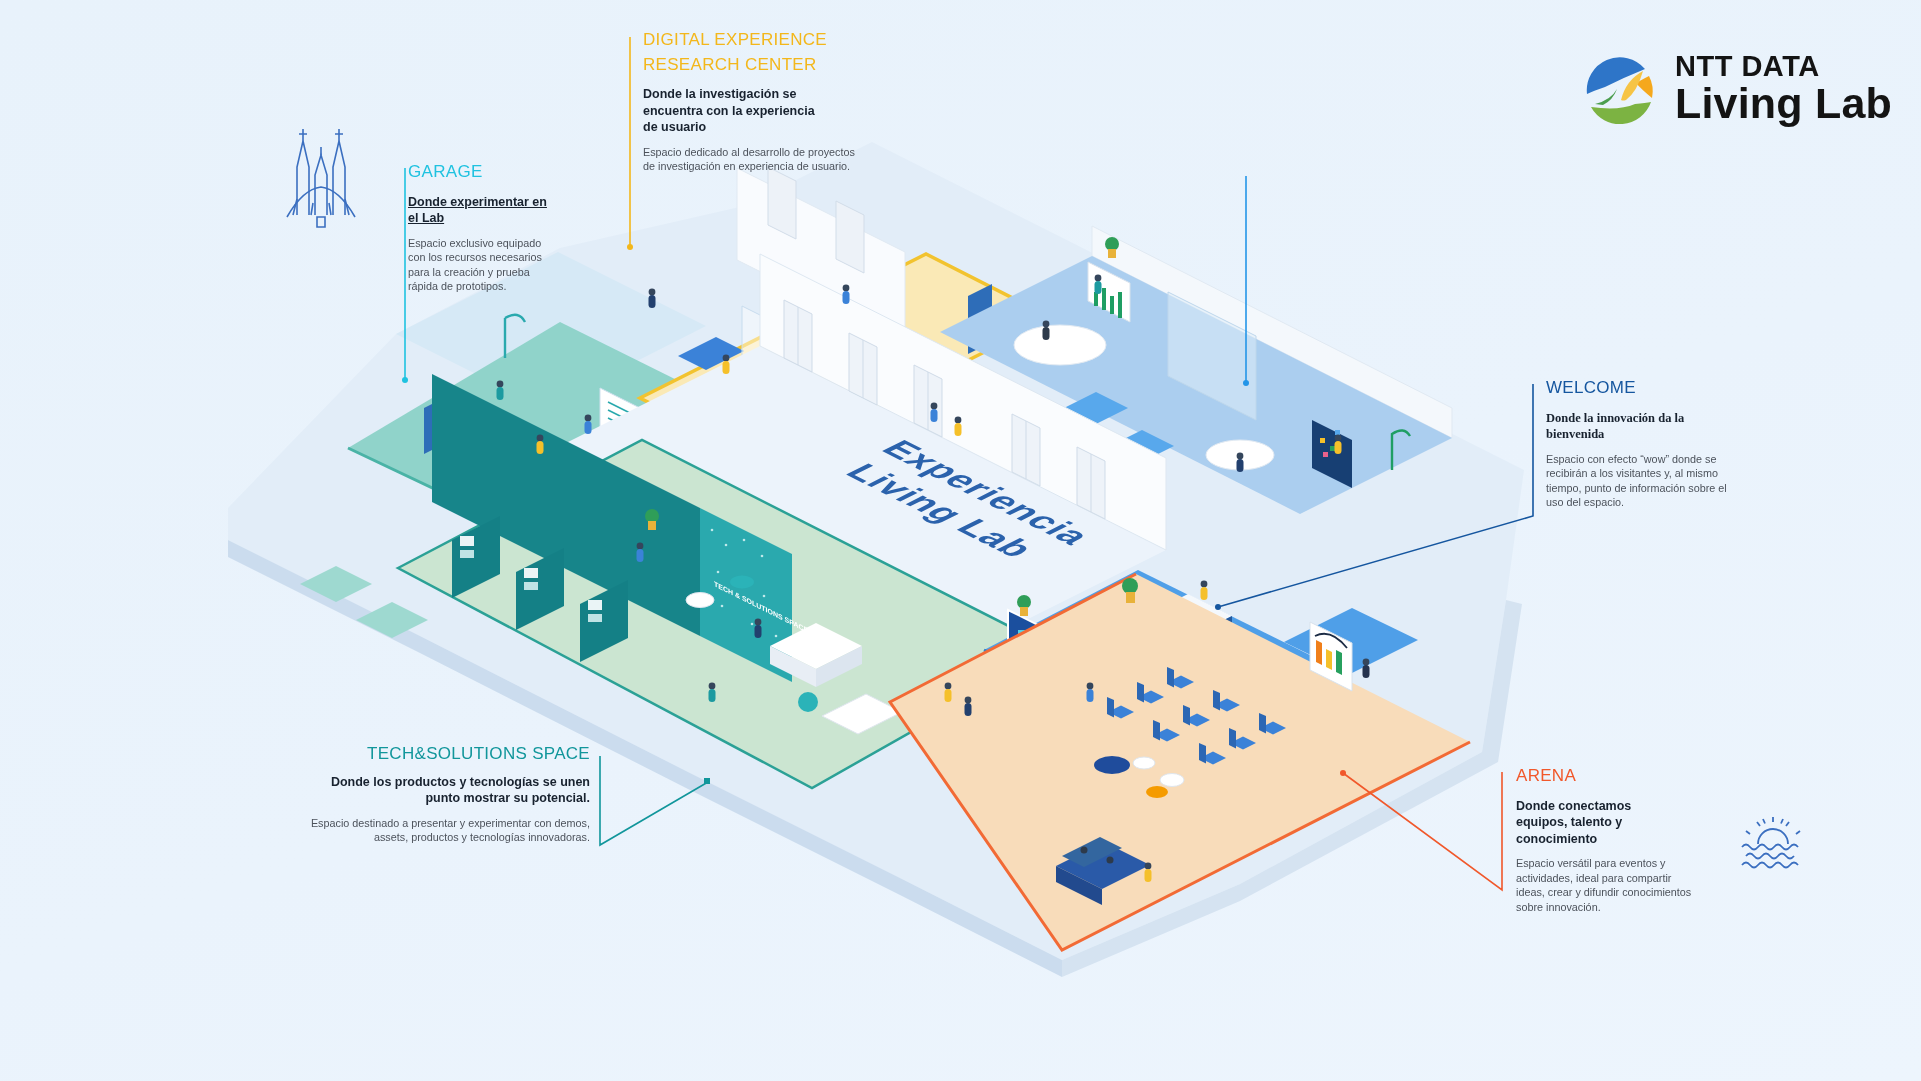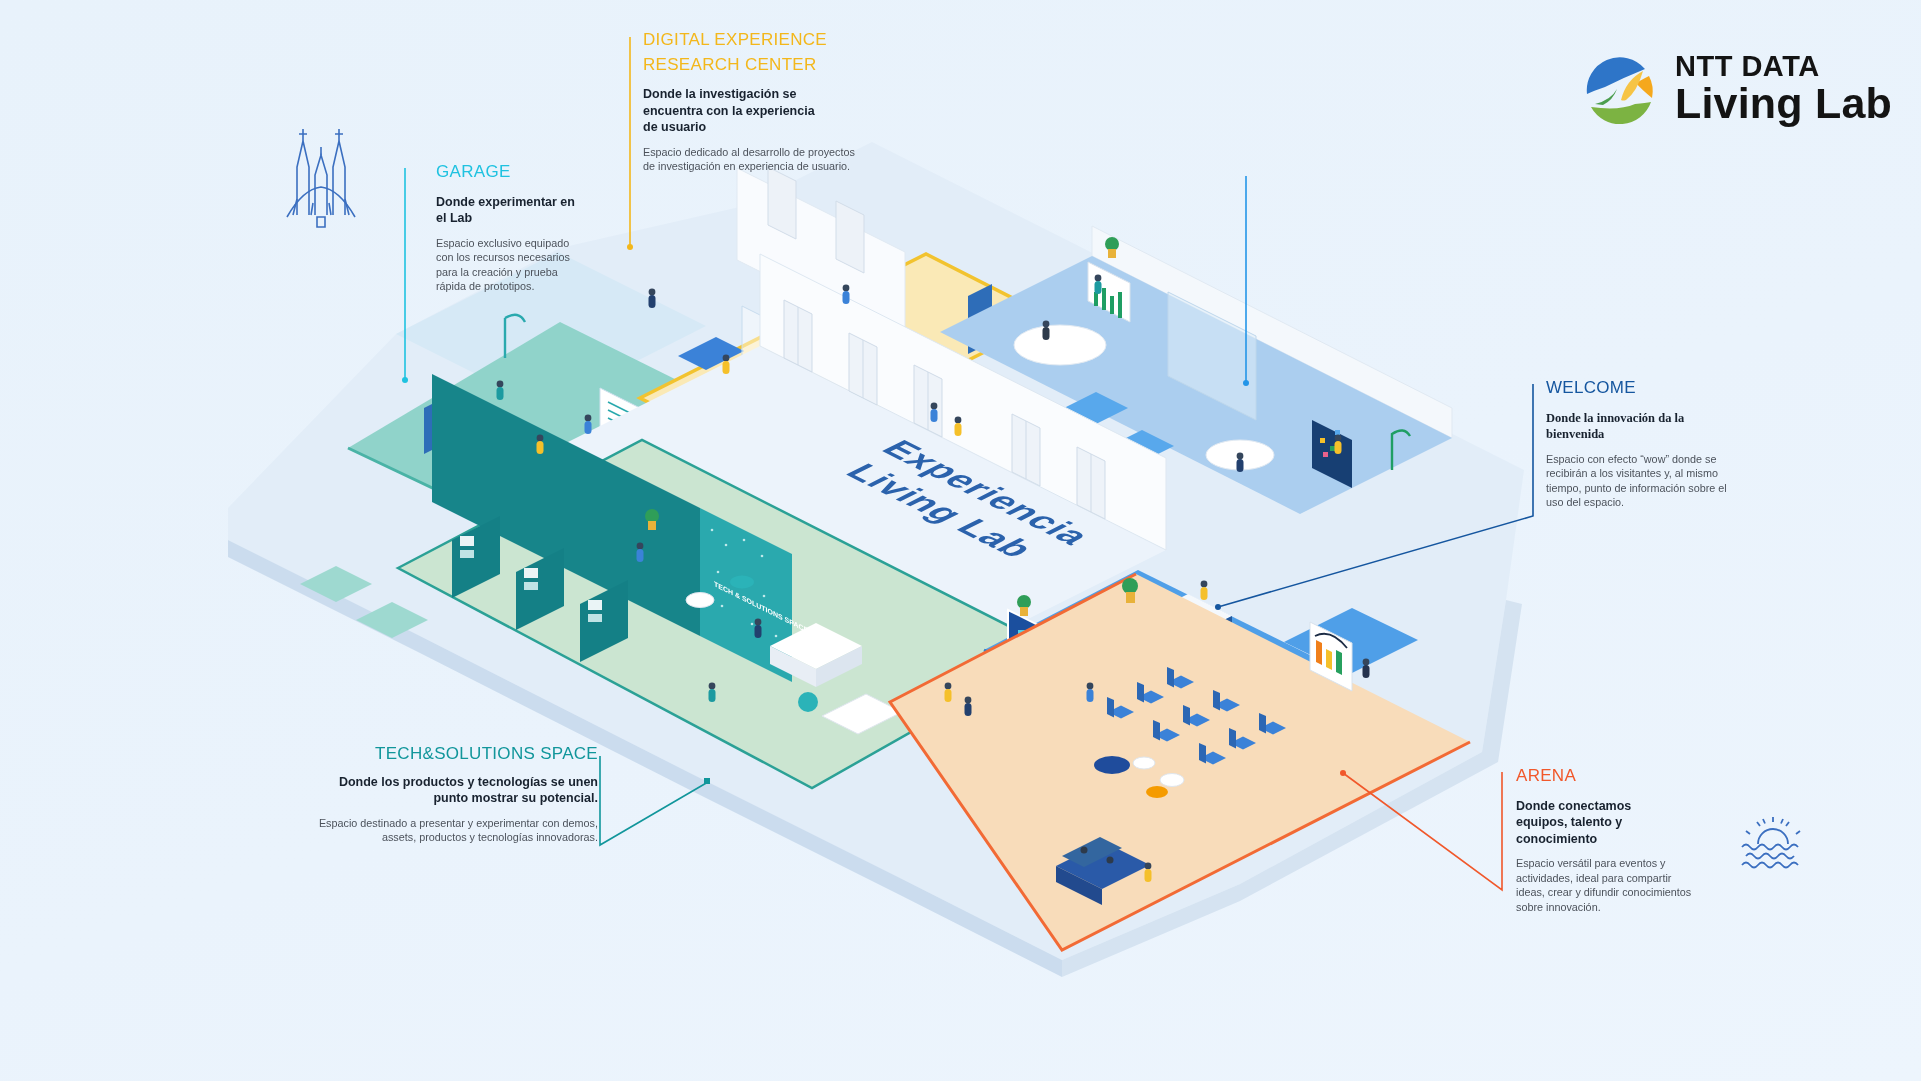--- a/index.html
+++ b/index.html
@@ -9,27 +9,27 @@
   #scene{position:absolute;left:0;top:0;}
 
   .callout{position:absolute;z-index:5;}
   .callout h2{margin:0 0 9px 0;font-size:17px;line-height:1.45;font-weight:400;letter-spacing:.3px;}
   .callout .tagline{margin:0 0 9px 0;font-size:12.5px;line-height:1.32;font-weight:700;color:#18222f;}
   .callout .desc{margin:0;font-size:10.8px;line-height:1.35;color:#4c525b;}
 
   #co-derc{left:643px;top:28px;width:212px;}
   #co-derc h2{width:190px;}
   #co-derc .tagline{width:172px;}
-  #co-garage{left:436px;top:160px;width:152px;}
-  #co-garage .tagline{width:140px;}
+  #co-garage{left:408px;top:160px;width:152px;}
+  #co-garage .tagline{width:140px;text-decoration:underline;}
   #co-cocreation{left:1259px;top:170px;width:162px;}
   #co-cocreation h2{width:150px;line-height:1.55;}
   #co-welcome{left:1546px;top:376px;width:182px;}
   #co-welcome .tagline{width:162px;font-family:Liberation Serif, serif;}
-  #co-tech{left:318px;top:742px;width:280px;text-align:right;}
+  #co-tech{left:310px;top:742px;width:280px;text-align:right;}
   #co-tech h2{margin-bottom:7px;}
   #co-arena{left:1516px;top:764px;width:178px;}
   #co-arena .tagline{width:150px;}
 
   .brandbox{position:absolute;left:1583px;top:52px;display:flex;align-items:flex-start;gap:20px;z-index:5;}
   .brandtext .brand{font-size:29px;font-weight:800;color:#141414;letter-spacing:.5px;line-height:1;}
   .brandtext .product{font-size:43px;font-weight:800;color:#141414;letter-spacing:.2px;line-height:1.05;}
 
   .footer{position:absolute;left:78px;top:962px;z-index:5;color:#0d2240;}
   .footer .t1{font-size:20px;font-weight:800;margin-bottom:9px;}

